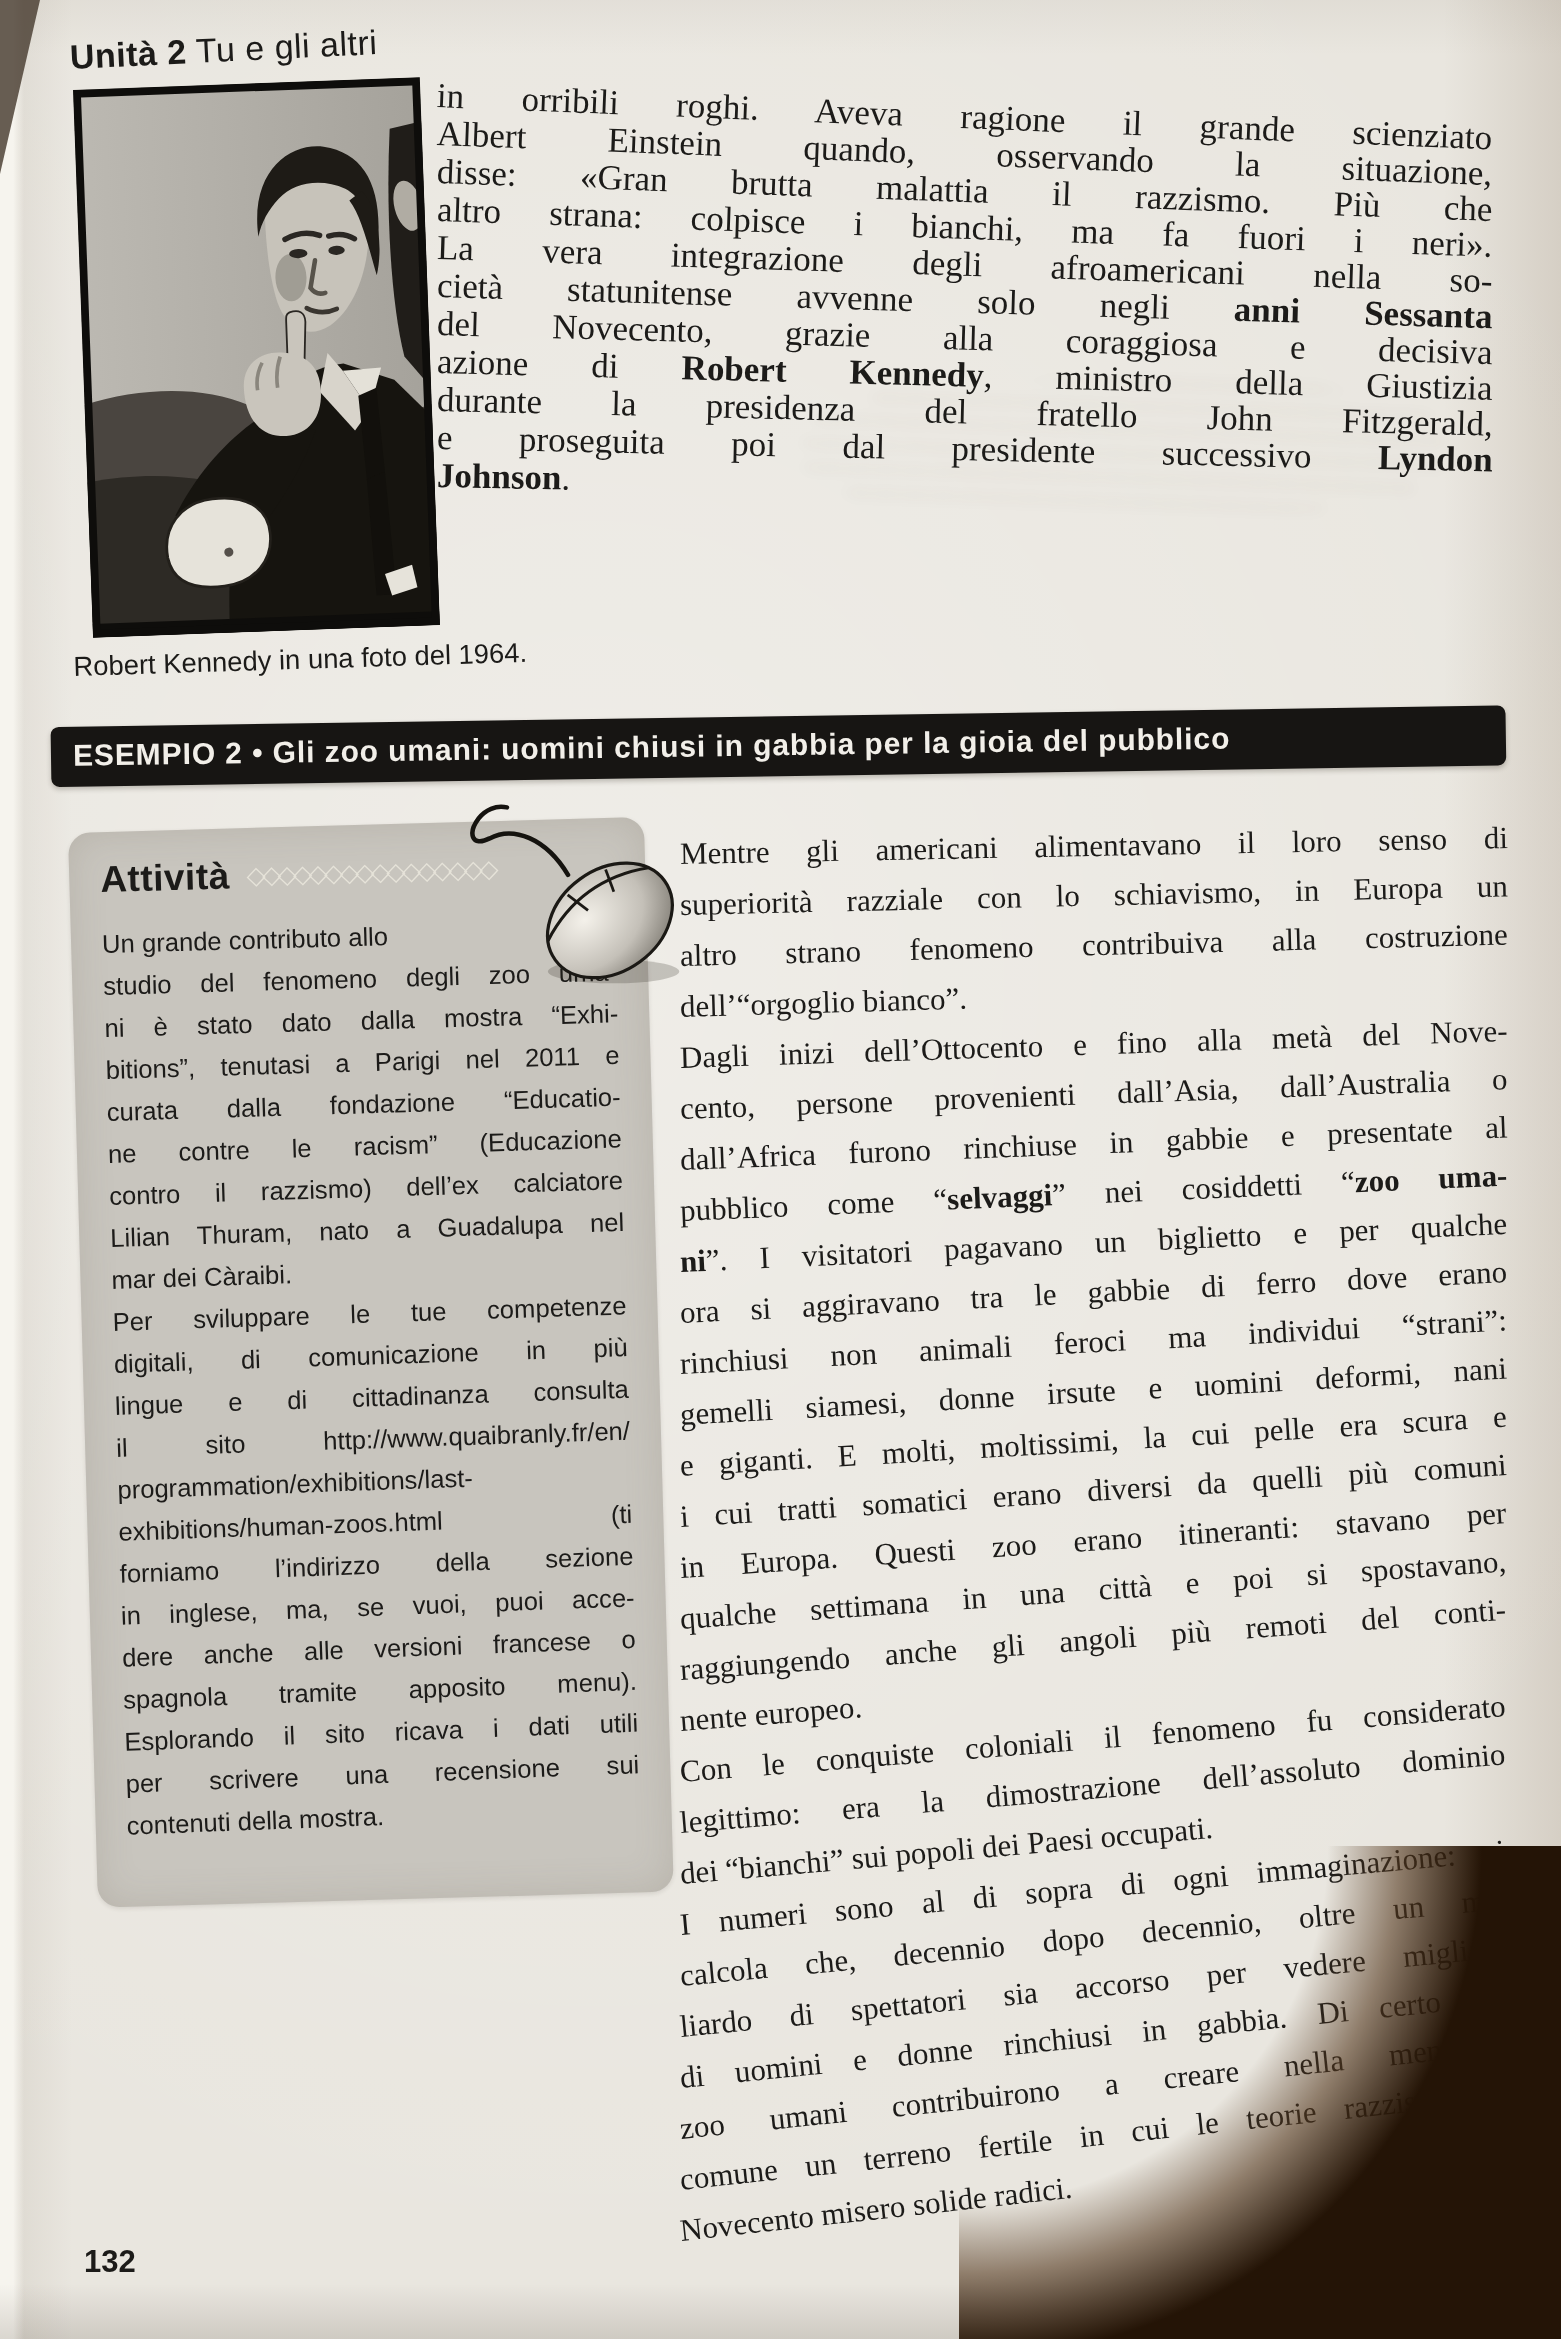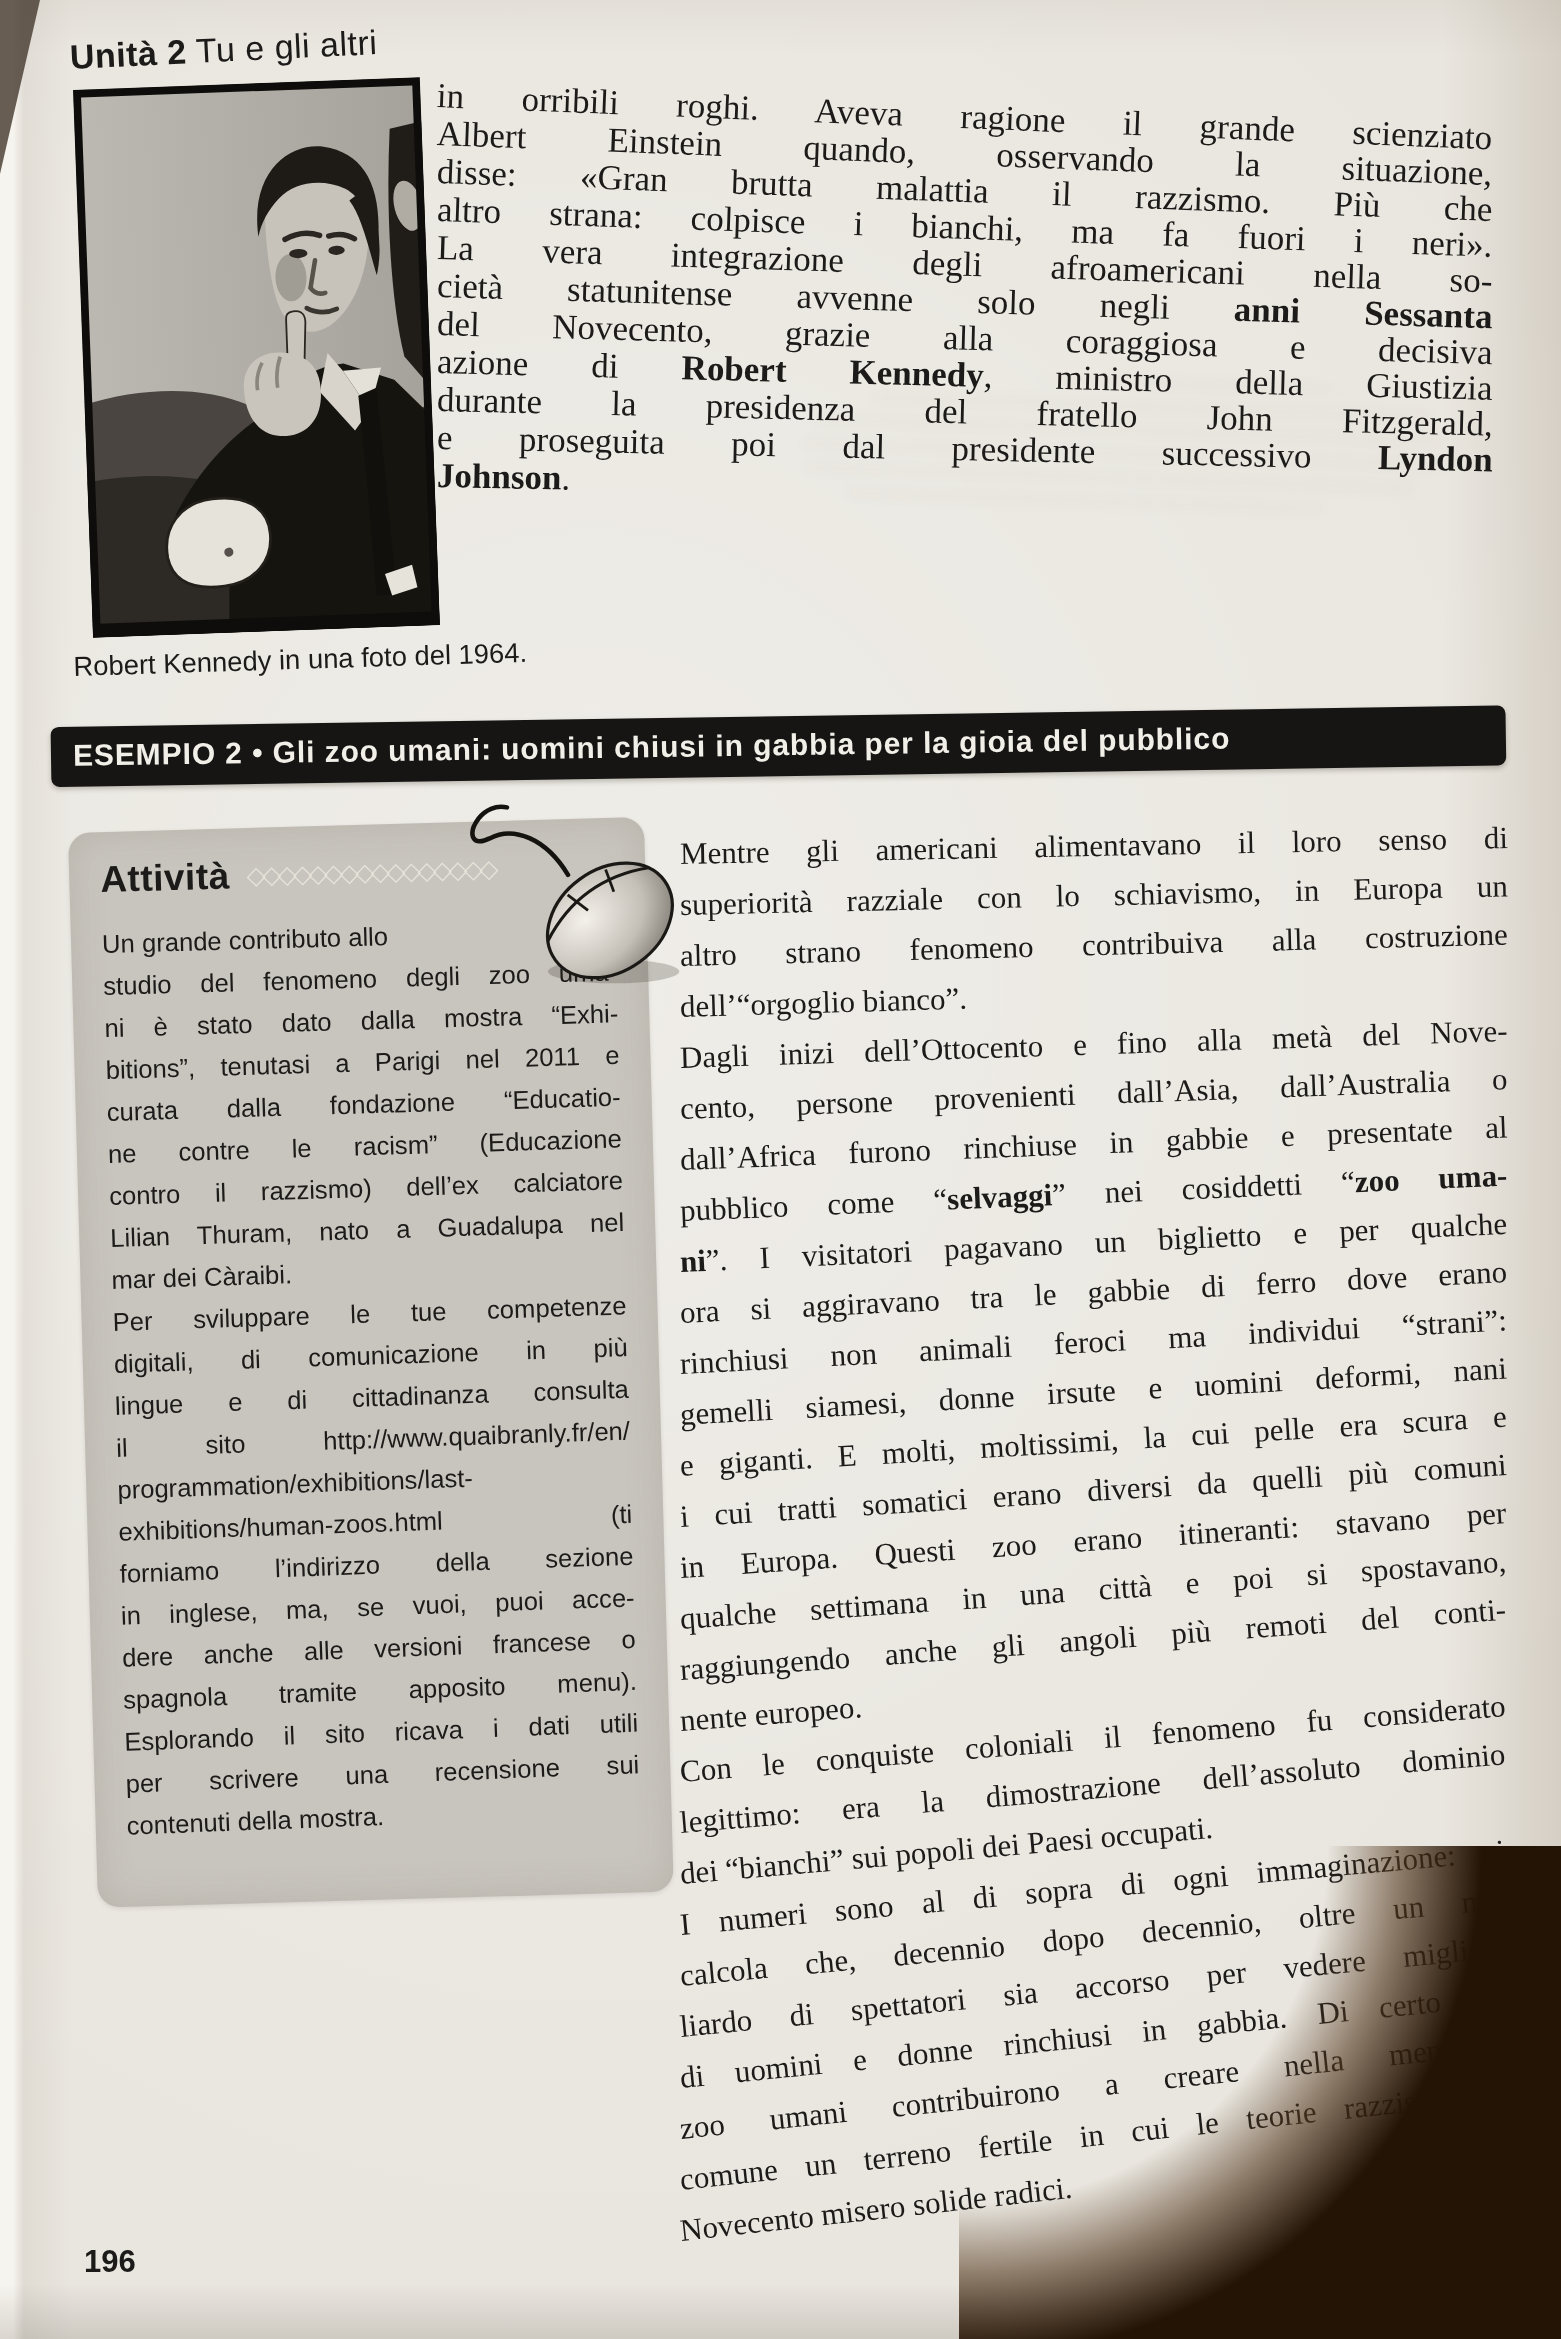--- a/index.html
+++ b/index.html
@@ -211,20 +211,20 @@
       <div class="tline nojust" style="transform: rotate(-4.95185deg);"><span>dei “bianchi” sui popoli dei Paesi occupati.</span></div>
       <div class="tline" style="transform: rotate(-5.14444deg);"><span>I numeri sono al di sopra di ogni immaginazione: si</span></div>
       <div class="tline" style="transform: rotate(-5.33704deg);"><span>calcola che, decennio dopo decennio, oltre un mi-</span></div>
       <div class="tline" style="transform: rotate(-5.52963deg);"><span>liardo di spettatori sia accorso per vedere migliaia</span></div>
       <div class="tline" style="transform: rotate(-5.72222deg);"><span>di uomini e donne rinchiusi in gabbia. Di certo gli</span></div>
       <div class="tline" style="transform: rotate(-5.91481deg);"><span>zoo umani contribuirono a creare nella mentalità</span></div>
       <div class="tline" style="transform: rotate(-6.10741deg);"><span>comune un terreno fertile in cui le teorie razziste del</span></div>
       <div class="tline nojust" style="transform: rotate(-6.3deg);"><span>Novecento misero solide radici.</span></div>
     </div>
 
-  <div class="pagenum">196</div>
+  <div class="pagenum">132</div>
 
   <div class="left-edge"></div>
   <div class="corner-tl"></div>
   <div class="bottom-shade"></div>
   <div class="corner-br"></div>
 </div>
 
 
 </body></html>

